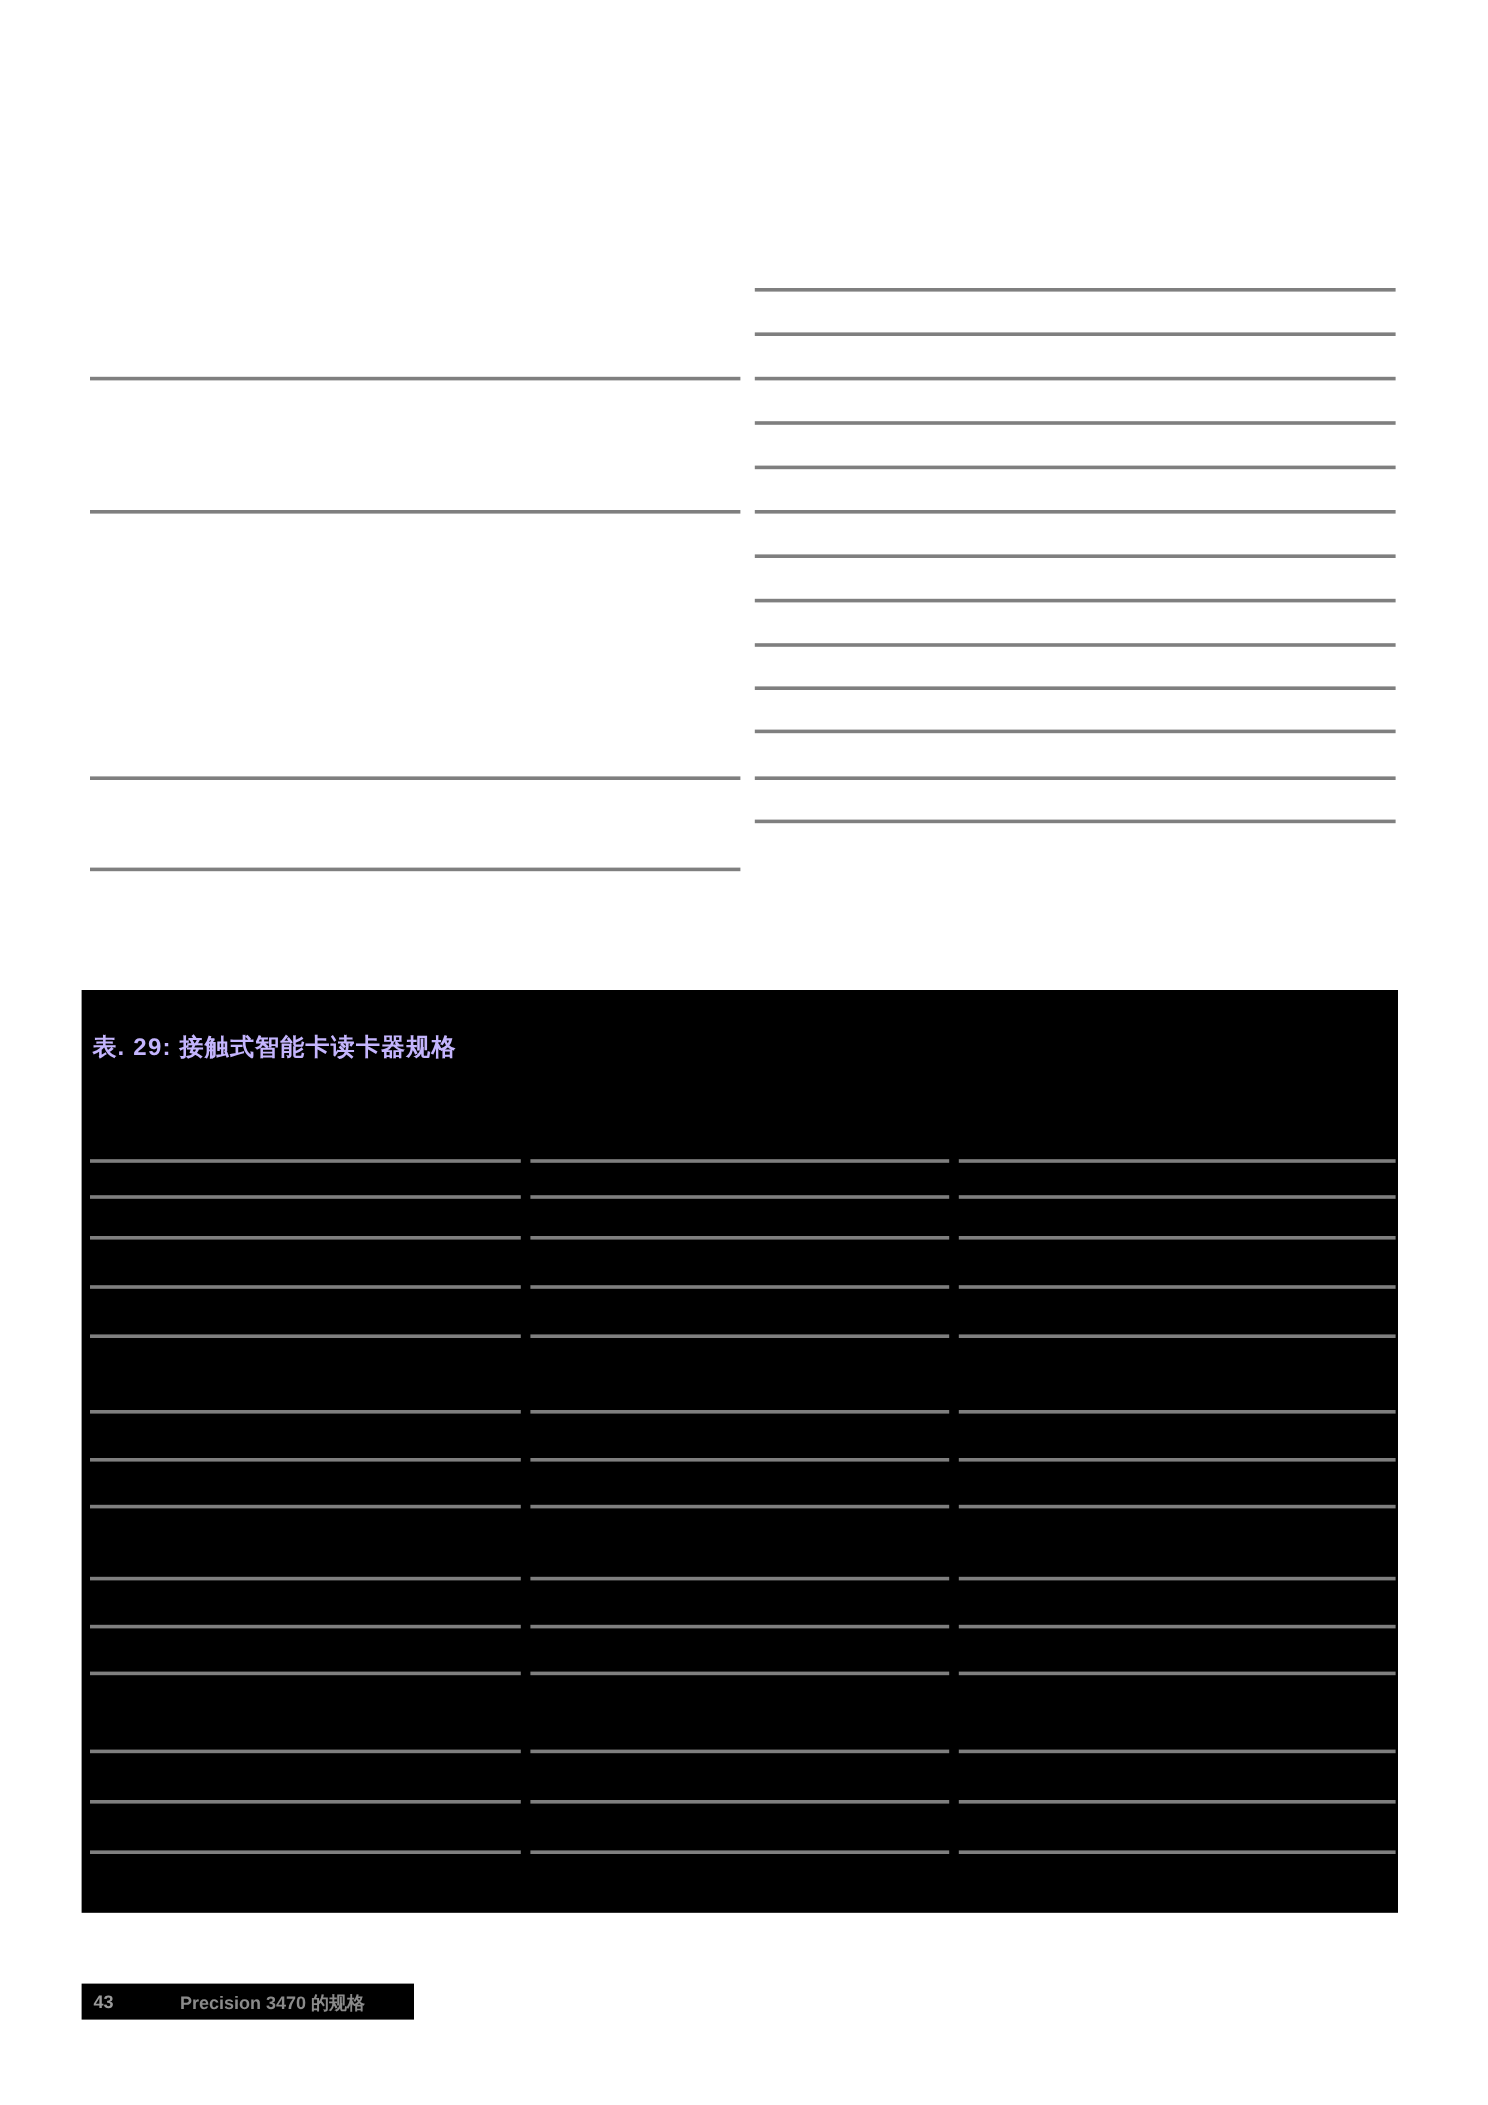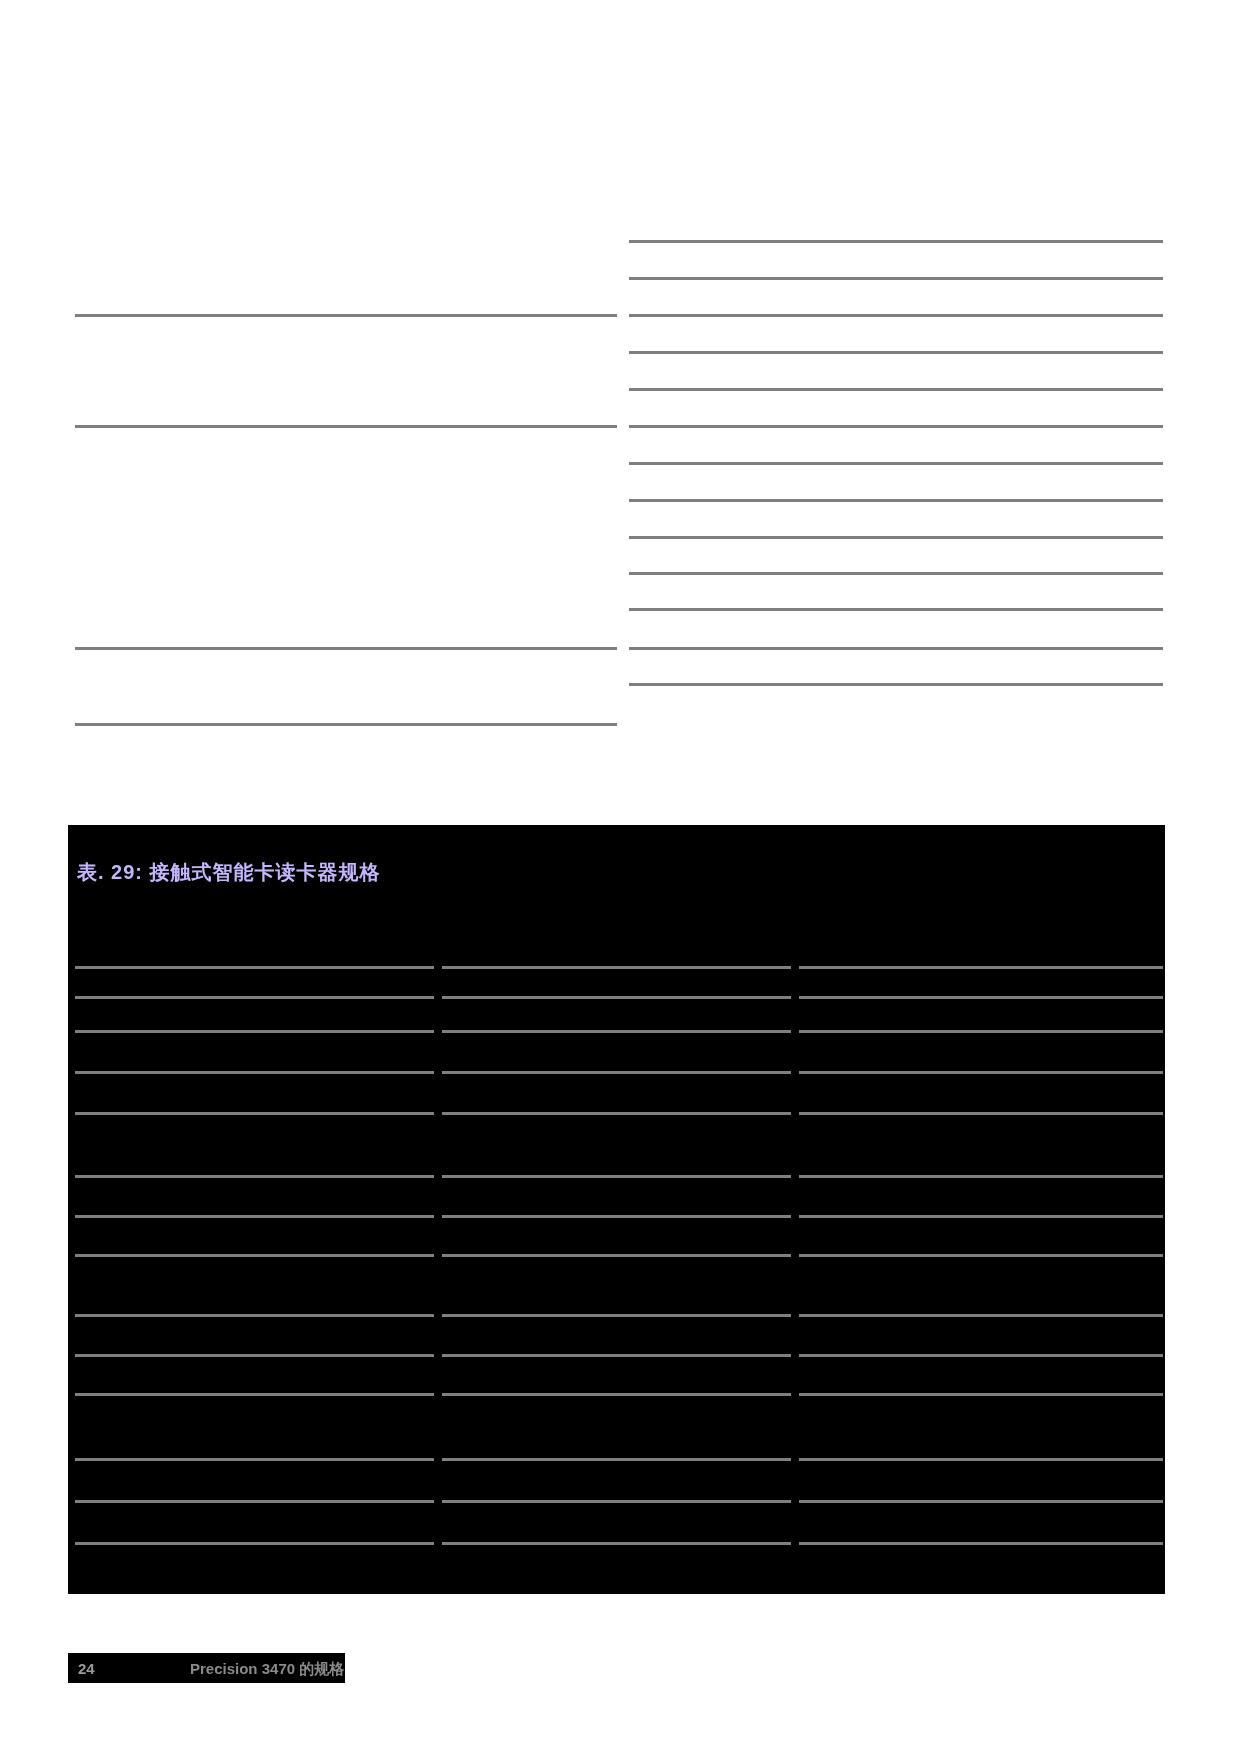--- a/index.html
+++ b/index.html
@@ -39,22 +39,22 @@
 
 <div class="page">
 
 
 
   <div class="tblock" id="t29-block" style="left: 68px; top: 825px; width: 1097px; height: 769px; background: rgb(0, 0, 0);">
     <span class="tbl-title" id="t29-title" style="left: 9px; top: 34px; color: #c4b5fd;">表. 29: 接触式智能卡读卡器规格</span>
   </div>
 
   <div class="footer-bar" id="footer-bar" style="left: 68px; top: 1653px; width: 277px; height: 30px; background: rgb(0, 0, 0);"></div>
-  <span class="footer-text" id="footer-page-number" style="left: 78px; top: 1660px; color: rgb(154, 154, 154);">24</span>
-  <span class="footer-text" id="footer-doc-title" style="left: 150px; top: 1660px; color: rgb(138, 138, 138); margin-left: 40px;">Precision 3470 的规格</span>
+  <span class="footer-text" id="footer-page-number" style="left: 78px; top: 1660px; color: rgb(154, 154, 154);">43</span>
+  <span class="footer-text" id="footer-doc-title" style="left: 150px; top: 1660px; color: rgb(138, 138, 138);">Precision 3470 的规格</span>
 
 <div class="gline" style="left: 75px; top: 314px; width: 542px; background: rgb(127, 127, 127);"></div>
     <div class="gline" style="left: 75px; top: 425px; width: 542px; background: rgb(127, 127, 127);"></div>
     <div class="gline" style="left: 75px; top: 647px; width: 542px; background: rgb(127, 127, 127);"></div>
     <div class="gline" style="left: 75px; top: 723px; width: 542px; background: rgb(127, 127, 127);"></div>
     <div class="gline" style="left: 629px; top: 240px; width: 534px; background: rgb(127, 127, 127);"></div>
     <div class="gline" style="left: 629px; top: 277px; width: 534px; background: rgb(127, 127, 127);"></div>
     <div class="gline" style="left: 629px; top: 314px; width: 534px; background: rgb(127, 127, 127);"></div>
     <div class="gline" style="left: 629px; top: 351px; width: 534px; background: rgb(127, 127, 127);"></div>
     <div class="gline" style="left: 629px; top: 388px; width: 534px; background: rgb(127, 127, 127);"></div>

